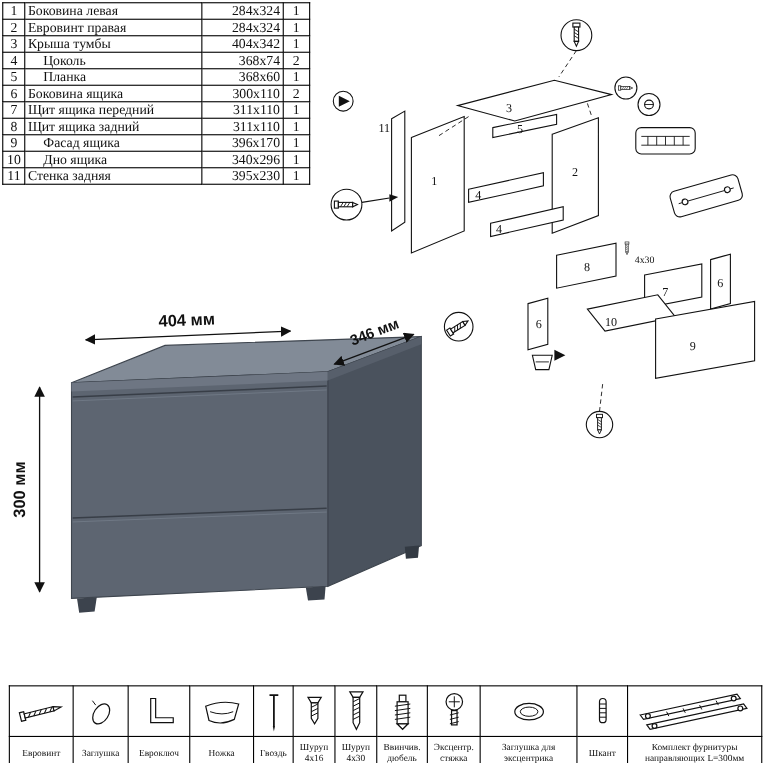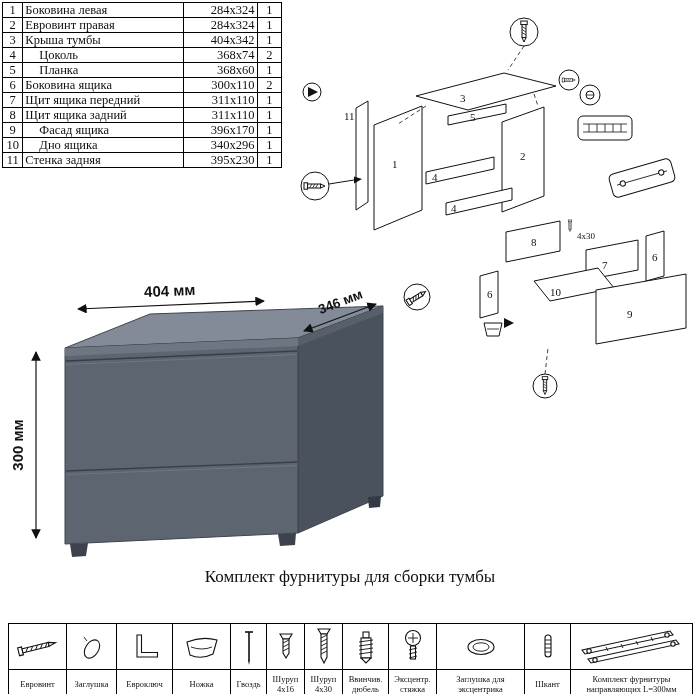--- a/index.html
+++ b/index.html
@@ -236,21 +236,20 @@
     <line x1="78" y1="27" x2="264" y2="19" class="dimln" marker-start="url(#arr)" marker-end="url(#arr)"></line>
     <text class="dim" text-anchor="middle" transform="translate(170,14) rotate(-2.5)">404 мм</text>
 
     <line x1="304" y1="49" x2="376" y2="22" class="dimln" marker-start="url(#arr)" marker-end="url(#arr)"></line>
     <text class="dim2" text-anchor="middle" transform="translate(342,24) rotate(-21)">346 мм</text>
 
     <line x1="36" y1="70" x2="36" y2="256" class="dimln" marker-start="url(#arr)" marker-end="url(#arr)"></line>
     <text class="dim" text-anchor="middle" transform="translate(23,163) rotate(-90)">300 мм</text>
   </svg>
 
-  <div class="hw-title">Комплект фурнитуры для сборки тумбы</div>
 
   <table class="hw">
     <colgroup>
       <col style="width:58px">
         <col style="width:50px">
         <col style="width:56px">
         <col style="width:58px">
       <col style="width:36px">
         <col style="width:38px">
         <col style="width:38px">

